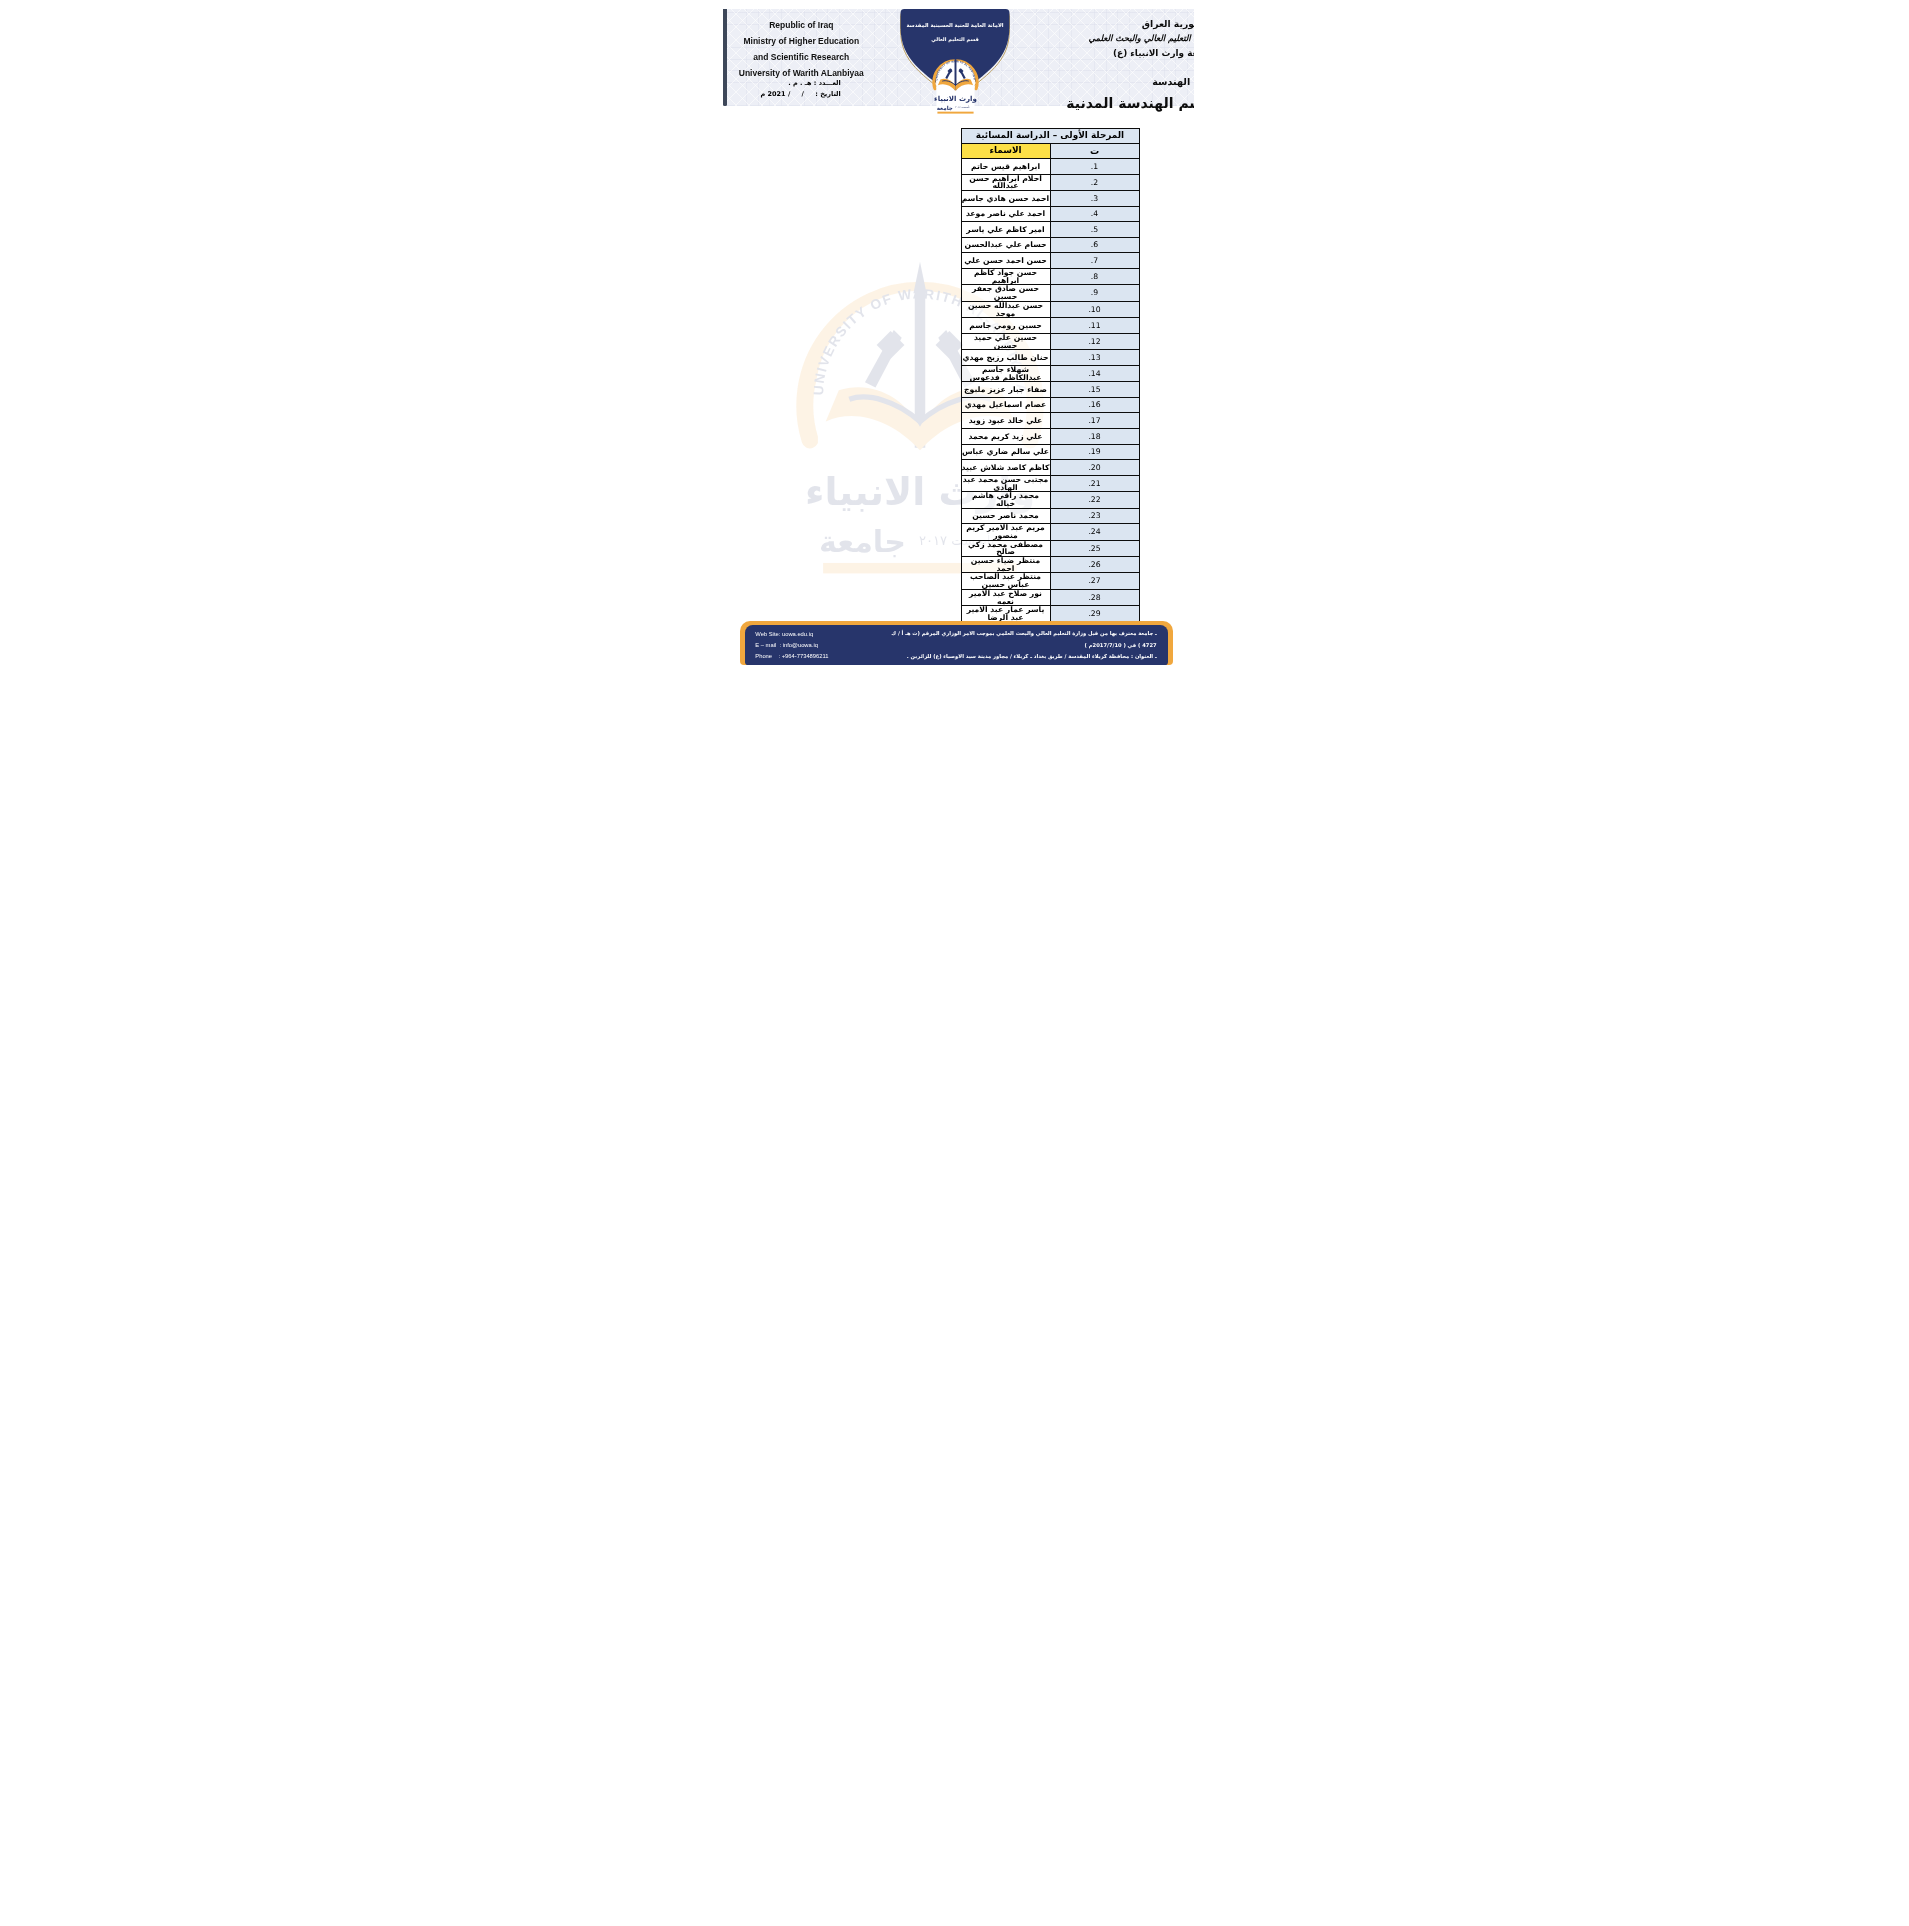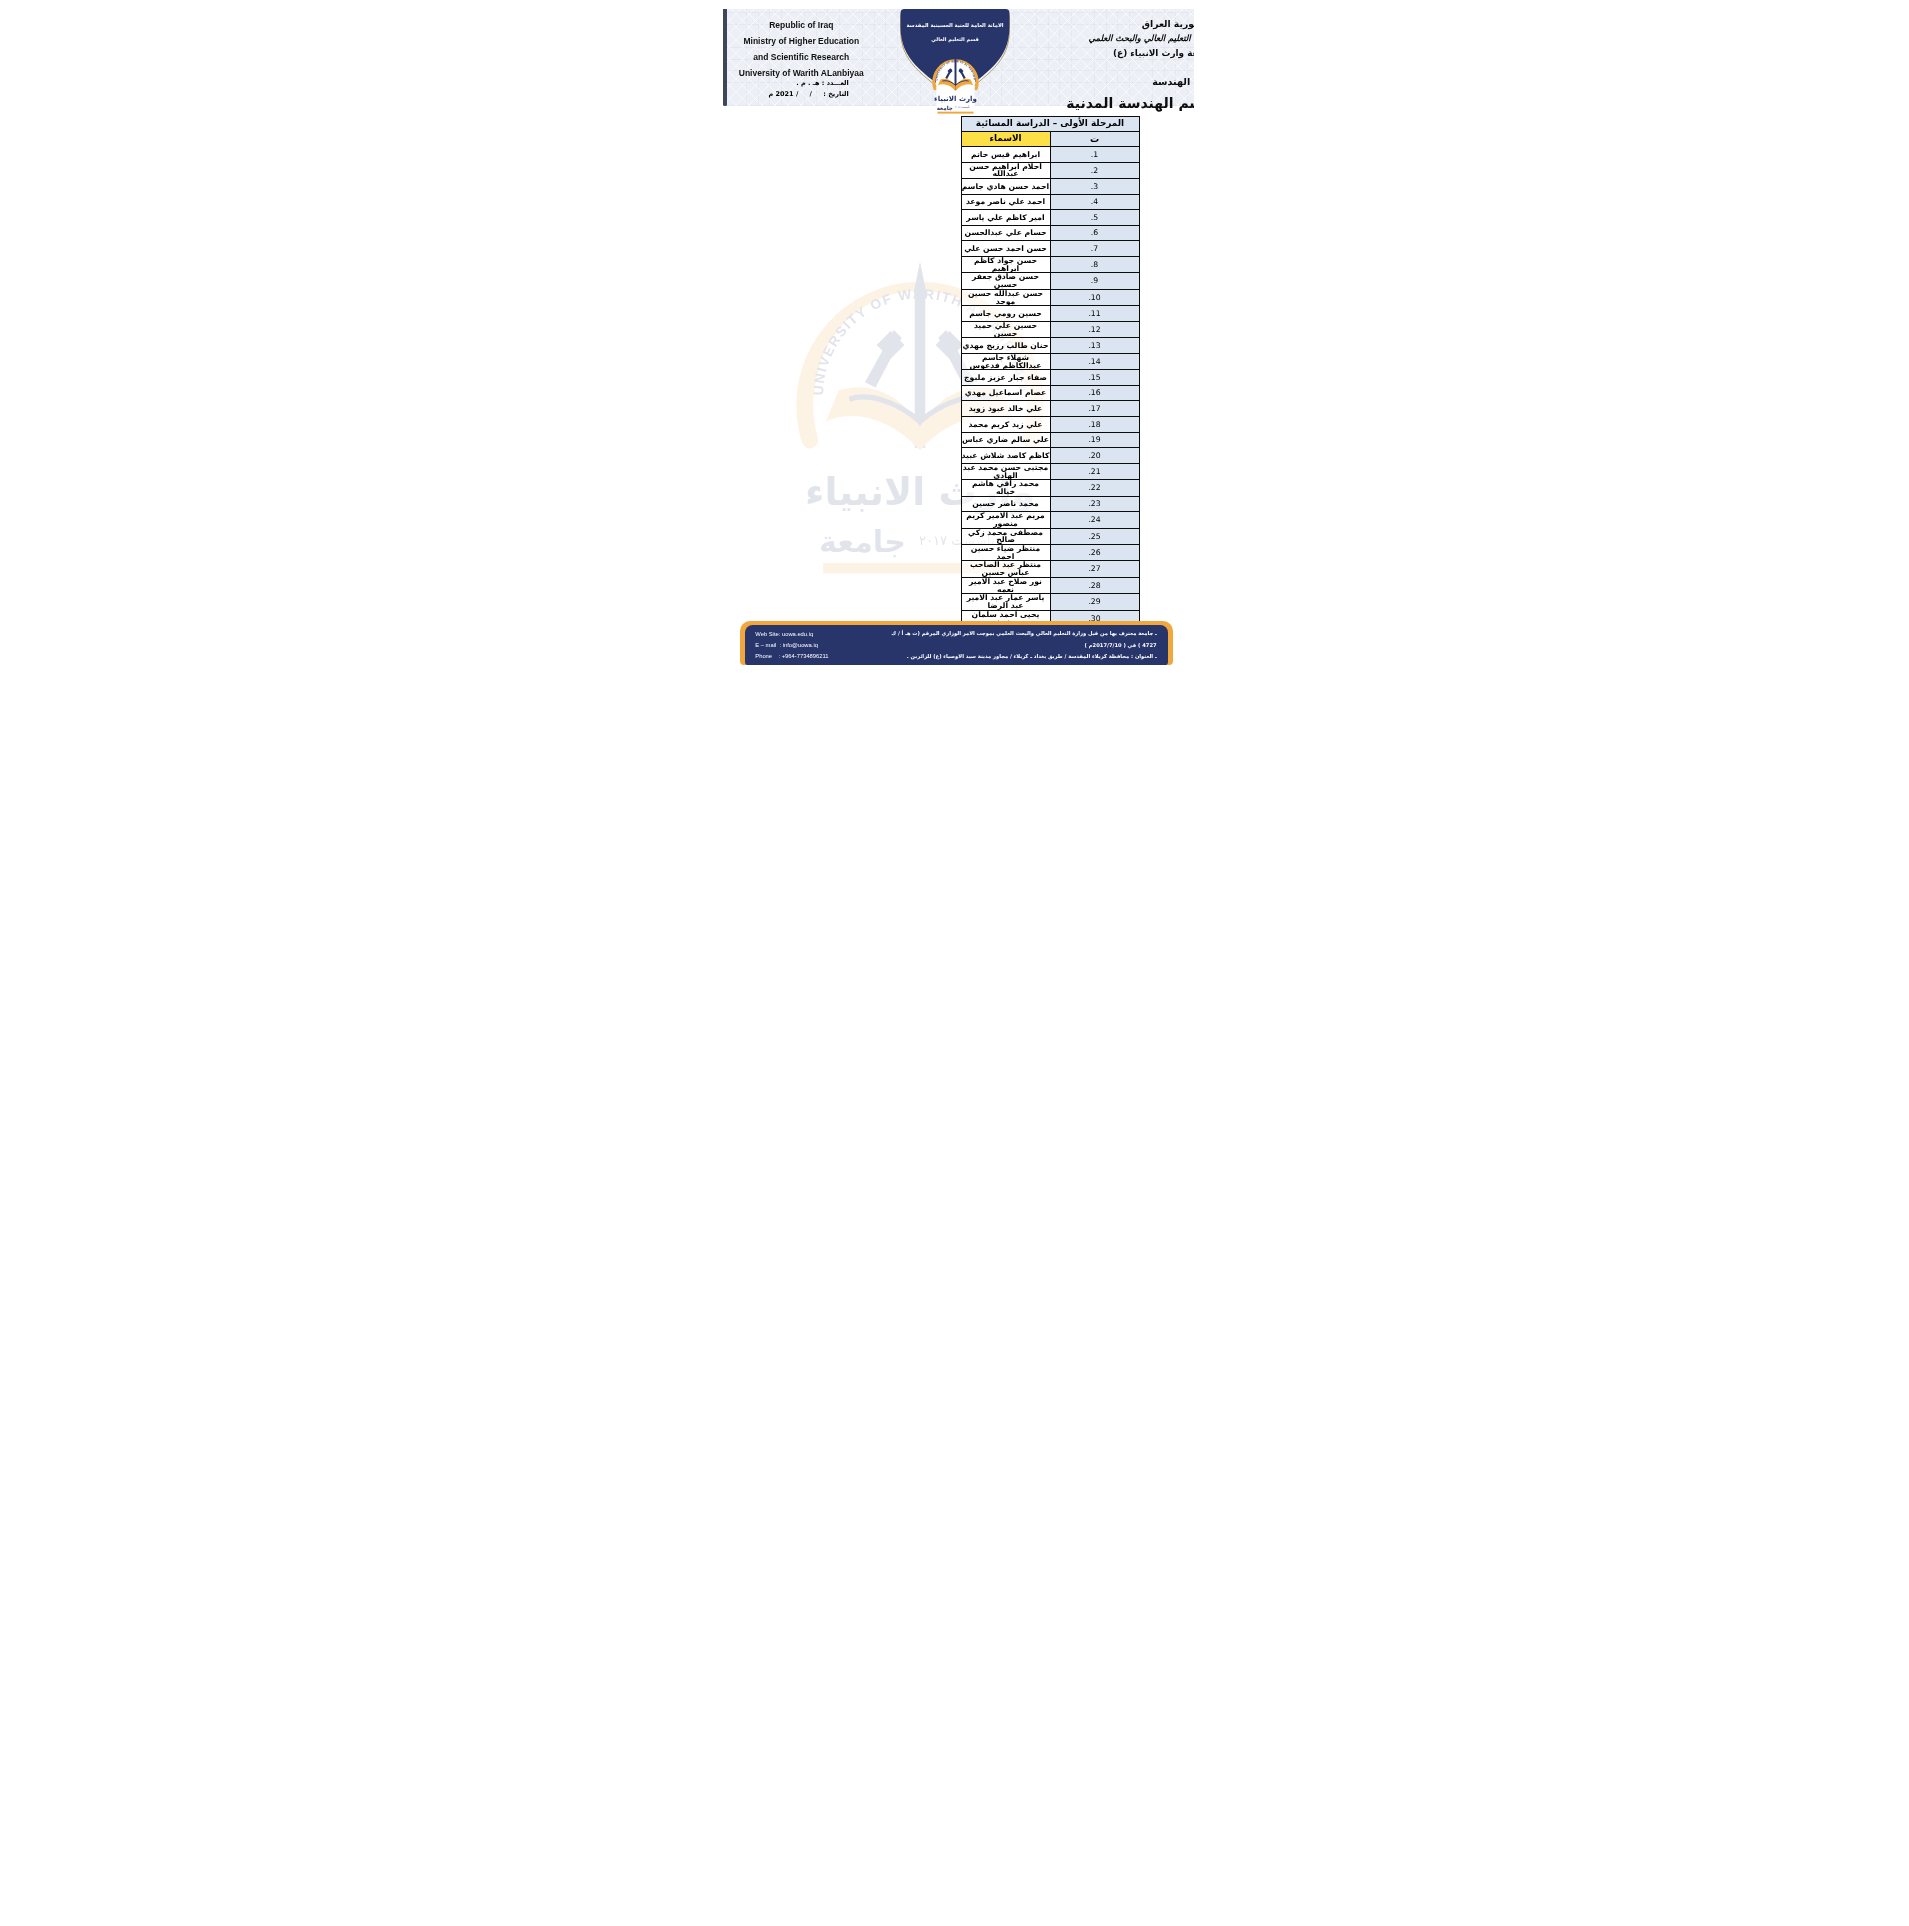--- a/index.html
+++ b/index.html
@@ -24,21 +24,21 @@
   .strip{position:absolute; top:0; height:100%; background:#3d4759; border-radius:0 0 1.5px 1.5px;}
   .strip.left{left:0; width:3.9px;}
   .strip.right{right:0; width:4.2px;}
 
   .eng-block{
     position:absolute; left:14px; top:8.5px; width:129px;
     text-align:center; color:#121212;
     font:700 8.5px/1.9 "Liberation Sans", sans-serif;
   }
   .refs{
-    position:absolute; left:24px; top:69px; width:102px;
+    position:absolute; left:16px; top:69px; width:102px;
     direction:rtl; text-align:right; color:#000;
     font:700 6.5px/1.8 "DejaVu Sans", sans-serif;
   }
   .refs .val{font-weight:700;}
   .ar-block{
     position:absolute; right:17px; top:9.2px; width:166px;
     direction:rtl; color:#0d0d0d; font-weight:700;
     font-family:"DejaVu Sans", sans-serif;
   }
   .ar-block .l1{font-size:9.2px; margin-bottom:4.6px;}
@@ -46,21 +46,21 @@
   .ar-block .l3{font-size:8.9px; margin-bottom:18px;}
   .ar-block .l4{font-size:9.6px; margin-bottom:8px;}
   .ar-block .l5{font-size:14px;}
 
   .arch-svg{position:absolute; left:183px; top:8.5px; width:112px; height:92px; z-index:2;}
   .emblem-top{position:absolute; left:215px; top:54px; width:49px; height:64px; z-index:3;}
   .watermark{position:absolute; left:73px; top:254px; width:262px; height:343px; opacity:.13; z-index:0;}
 
   
   table.roster{
-    position:absolute; left:245px; top:116px; width:179px;
+    position:absolute; left:245px; top:128px; width:179px;
     border-collapse:collapse; table-layout:fixed; direction:rtl; z-index:1;
   }
   table.roster td, table.roster th{
     border:0.6px solid #0c0c0c; padding:0; vertical-align:middle; text-align:center;
   }
   td.t-title{
     height:13.5px; background:#dbe5f1; color:#000;
     font:700 8.9px/1 "DejaVu Sans", sans-serif;
   }
   th.h-idx{width:23px; height:14.6px; background:#dbe5f1; font:700 9.2px/1 "DejaVu Sans", sans-serif;}

